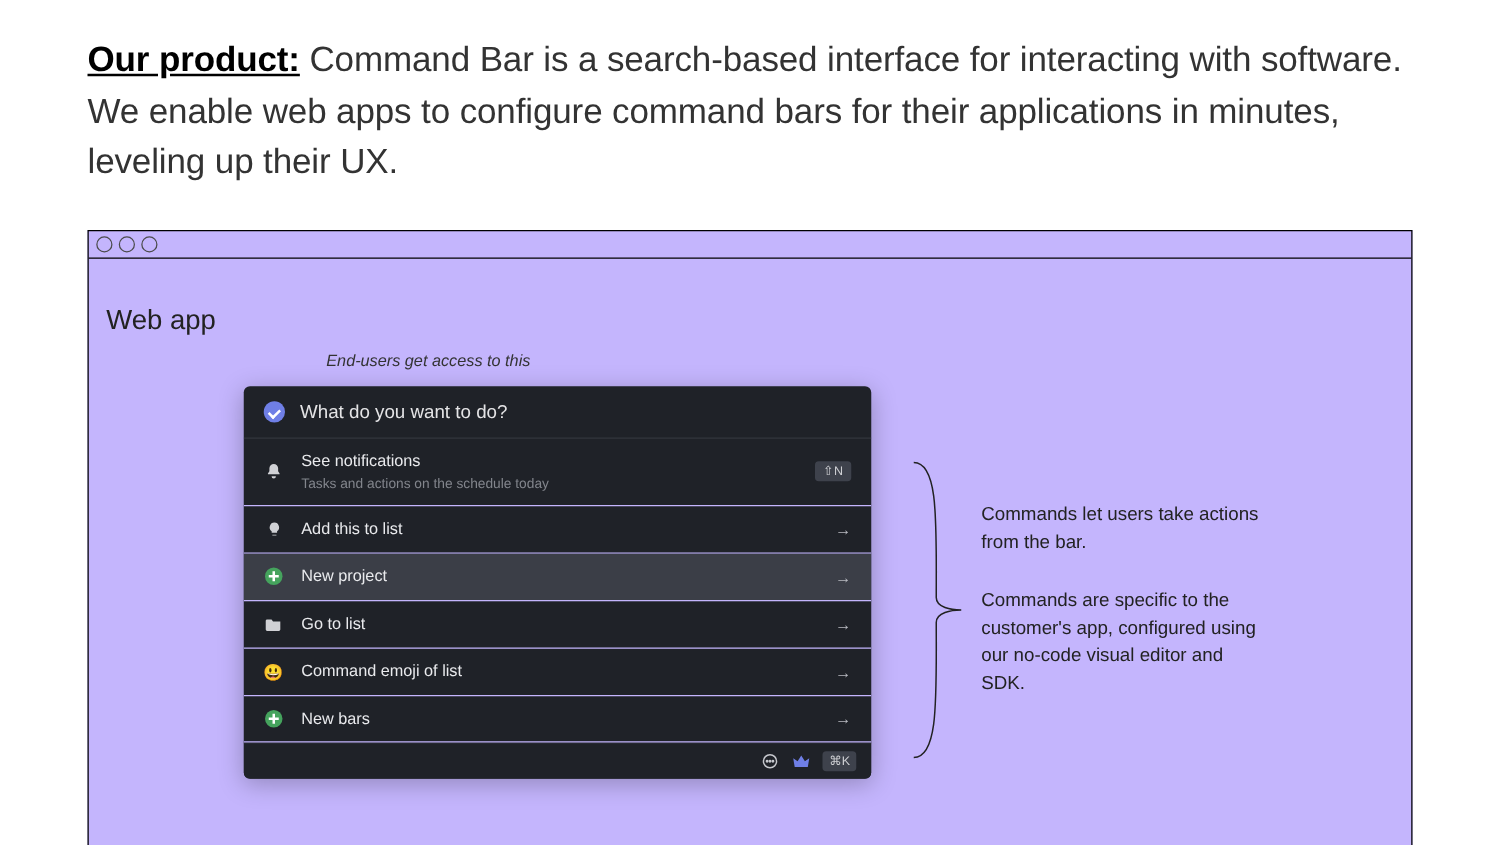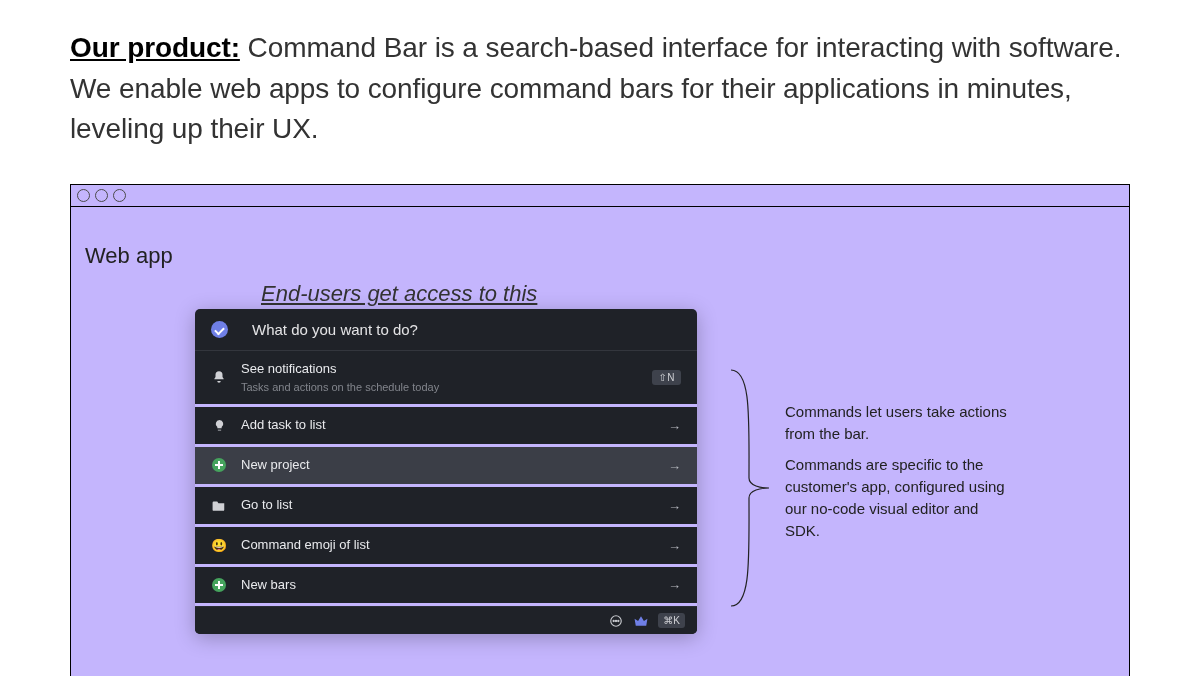--- a/index.html
+++ b/index.html
@@ -50,42 +50,41 @@
     position: absolute;
     left: 14px;
     top: 58px;
     font-size: 22px;
     color: #222;
   }
   .caption {
     position: absolute;
     left: 190px;
     top: 96px;
-    font-size: 22px;
+    font-size: 13px;
     font-style: italic;
     color: #333;
-    text-decoration: underline;
   }
   
   .cbar {
     position: absolute;
     left: 124px;
     top: 124px;
     width: 502px;
     background: #1f2228;
     border-radius: 5px;
     box-shadow: 0 4px 20px rgba(0,0,0,0.25);
     overflow: hidden;
     color: #e9eaed;
     font-size: 13px;
   }
   .cbar-search {
     display: flex;
     align-items: flex-start;
-    gap: 24px;
+    gap: 12px;
     padding: 12px 16px;
     border-bottom: 1px solid #33363d;
   }
   .cbar-search-icon {
     width: 17px; height: 17px;
     border-radius: 50%;
     background: #6f7fe6;
     position: relative;
     flex-shrink: 0;
   }
@@ -100,21 +99,21 @@
   }
   .cbar-placeholder {
     color: #e4e4e6;
     font-size: 15px;
   }
   .cmd {
     display: flex;
     align-items: center;
     gap: 14px;
     padding: 10px 16px;
-    border-bottom: 3px solid #c4b5fd;
+    border-bottom: 1px solid #c4b5fd;
     position: relative;
   }
   .cmd:last-of-type { border-bottom: none; }
   .cmd.sel { background: #3b3e47; }
   .cmd .ic {
     width: 16px; height: 16px;
     flex-shrink: 0;
     display: flex; align-items: center; justify-content: center;
   }
   .cmd .txt { flex: 1; }
@@ -172,21 +171,21 @@
   
   .annot {
     position: absolute;
     left: 714px;
     top: 216px;
     width: 230px;
     font-size: 15px;
     line-height: 1.45;
     color: #222;
   }
-  .annot p + p { margin-top: 10px; }
+  .annot p + p { margin-top: 26px; }
   .brace {
     position: absolute;
     left: 650px;
     top: 183px;
     width: 50px;
     height: 240px;
   }
 </style>
 </head>
 <body>
@@ -227,21 +226,21 @@
           </div>
       </div>
 
       <div class="cmd">
         <div class="ic">
           <svg width="13" height="13" viewBox="0 0 24 24" fill="#d0d1d5">
               <path d="M9 21h6v-1H9v1zm3-19a7 7 0 0 0-4 12.7V17h8v-2.3A7 7 0 0 0 12 2z"></path>
             </svg>
         </div>
         <div class="txt">
-            <div class="title">Add task to list</div>
+            <div class="title">Add this to list</div>
           </div>
         <div class="right">
             <span class="arrow">→</span>
           </div>
       </div>
 
       <div class="cmd sel">
         <div class="ic">
             <div class="ic-plus"></div>
           </div>

